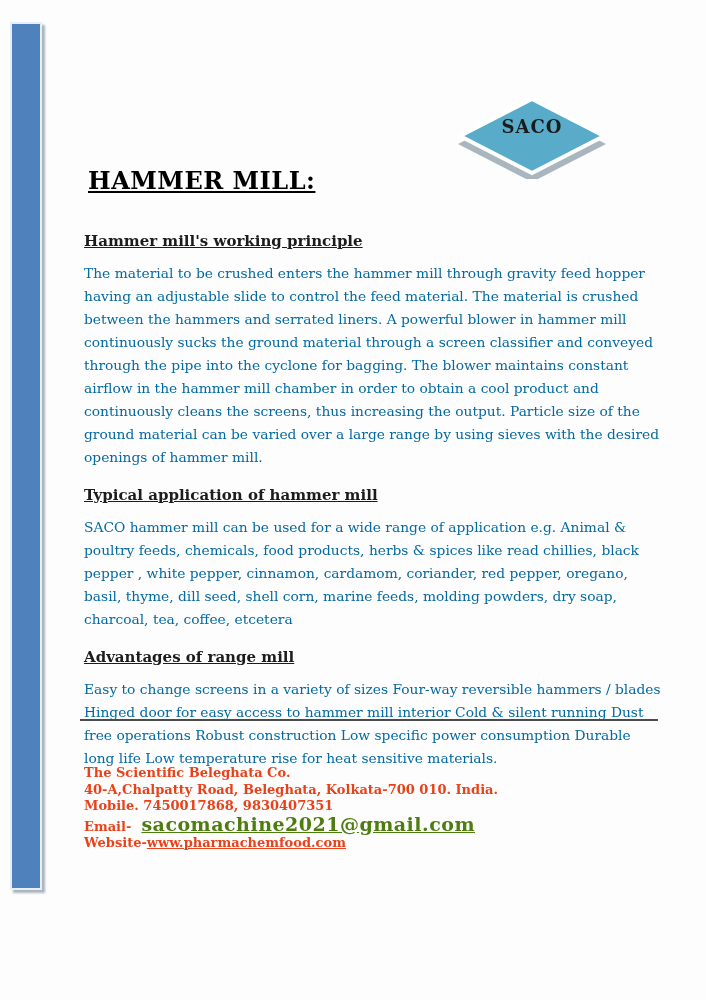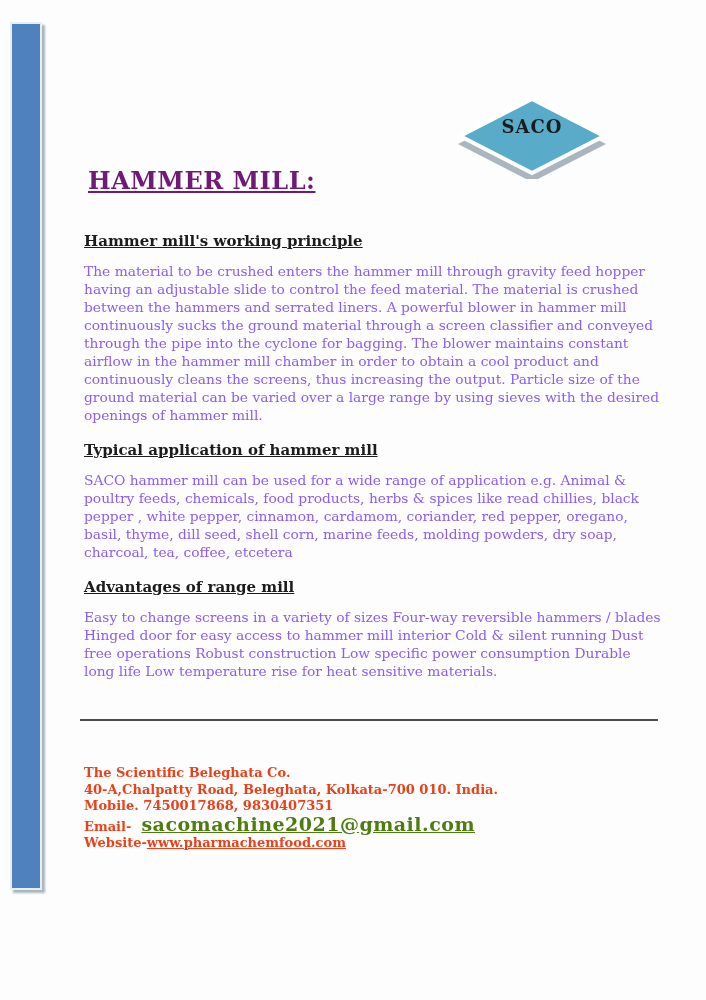--- a/index.html
+++ b/index.html
@@ -45,21 +45,21 @@
     font-family: "DejaVu Serif", "Liberation Serif", serif;
   }
 
   
   .doc-title {
     position: absolute;
     left: 88px;
     top: 166px;
     font-size: 24px;
     font-weight: bold;
-    color: #701a75;
+    color: #000000;
     text-decoration: underline;
     letter-spacing: 0.5px;
     white-space: nowrap;
   }
 
   
   .content {
     position: absolute;
     left: 84px;
     top: 232px;
@@ -69,23 +69,23 @@
   .section-heading {
     margin: 0 0 12px 0;
     font-size: 15px;
     font-weight: bold;
     color: #1c1c1c;
     text-decoration: underline;
   }
   .section-body {
     margin: 0 0 17px 0;
     font-size: 13.8px;
-    line-height: 18px;
+    line-height: 23px;
     text-align: left;
-    color: #8b5cf6;
+    color: #0369a1;
   }
   .section { margin: 0; }
   .section + .section { margin-top: 5px; }
 
   
   .divider {
     position: absolute;
     left: 80px;
     top: 719px;
     width: 578px;

